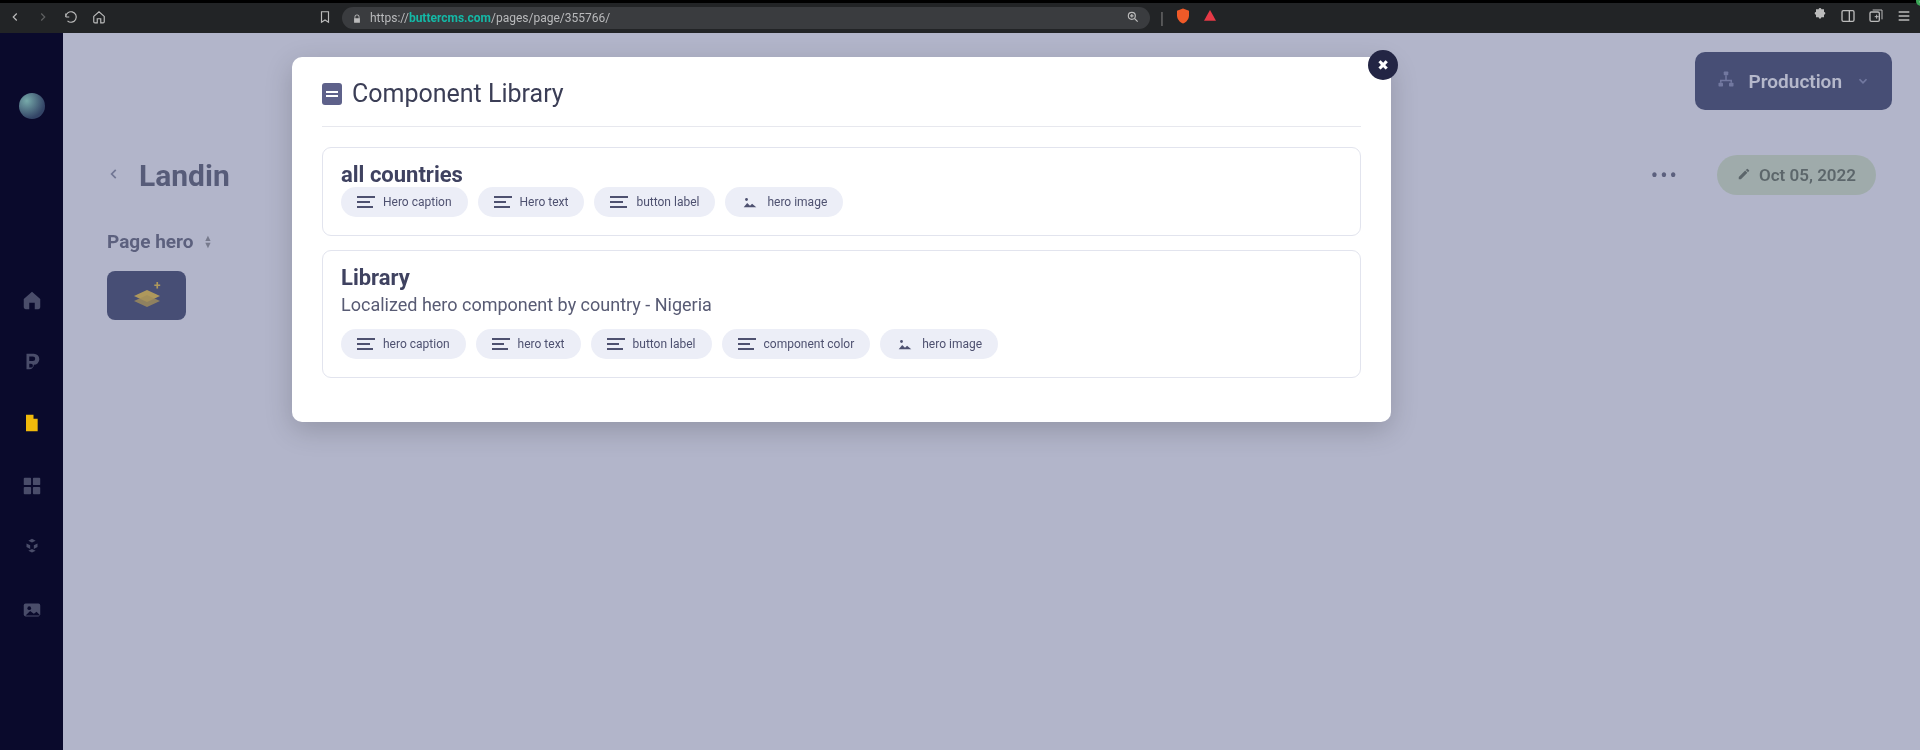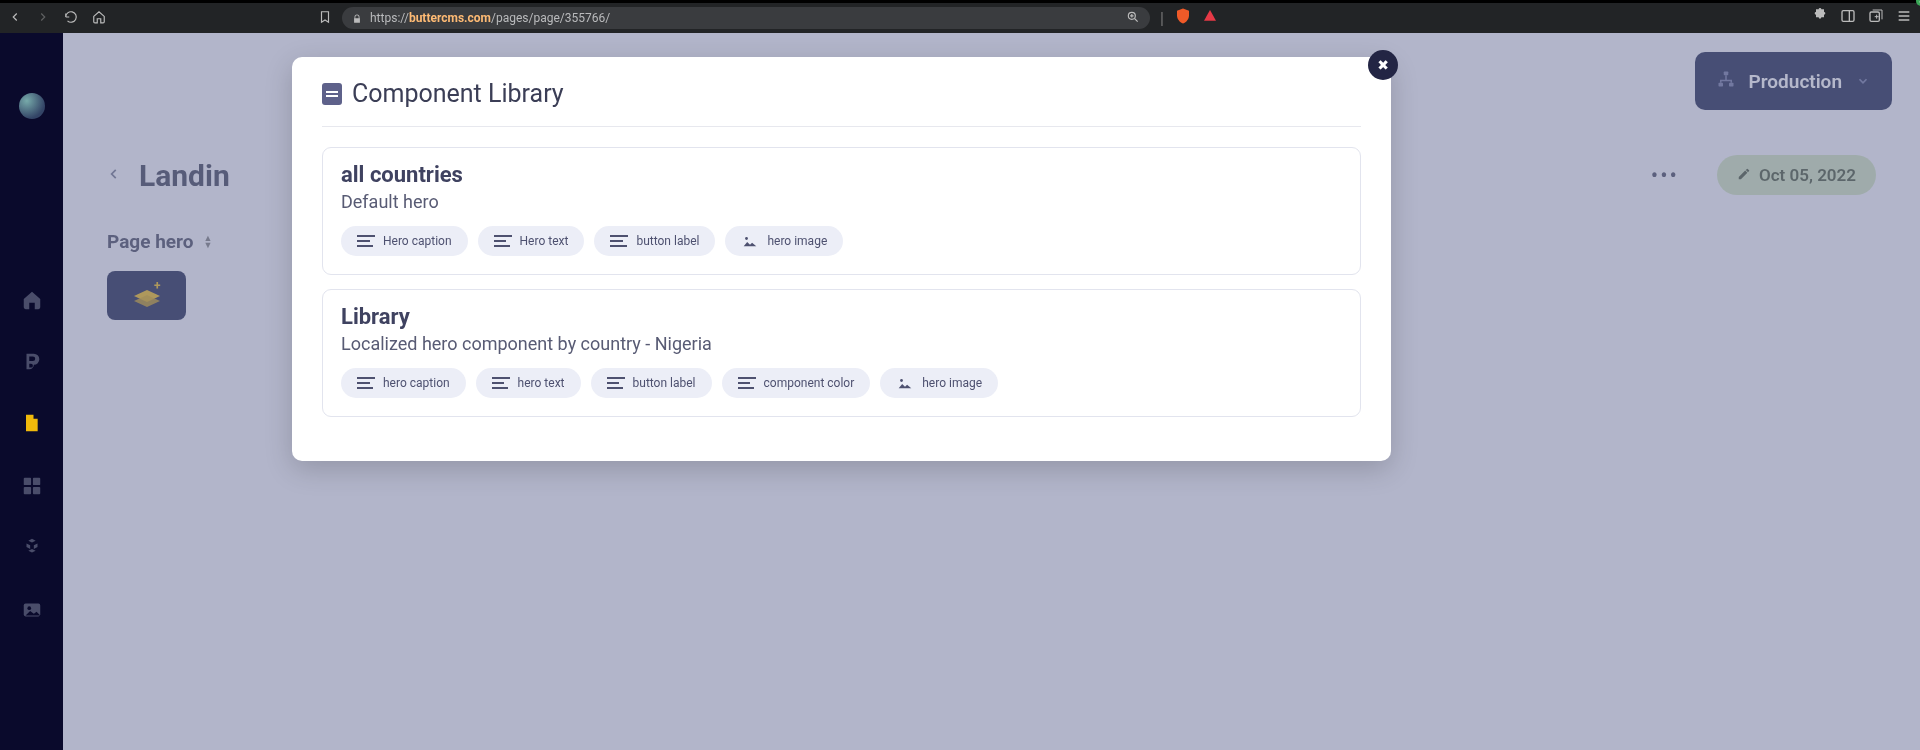--- a/index.html
+++ b/index.html
@@ -16,21 +16,21 @@
   .chrome-nav svg { width: 14px; height: 14px; }
   .chrome-nav .disabled { opacity: 0.4; }
   .url-group { display: flex; align-items: center; gap: 10px; flex: 1; max-width: 900px; margin-left: 200px; }
   .bookmark-ic { width: 14px; height: 14px; }
   .url-bar {
     flex: 1; height: 22px; background: #3a3c3f; border-radius: 11px;
     display: flex; align-items: center; padding: 0 10px; gap: 8px;
   }
   .lock { width: 10px; height: 10px; }
   .url-text { color: #b9babc; font-size: 12px; }
-  .url-text b { color: #fdba74; }
+  .url-text b { color: #14b8a6; }
   .chrome-right { margin-left: auto; display: flex; gap: 12px; align-items: center; }
   .shield .badge { position: absolute; top: -4px; right: -6px; background: #3aa757; color: #fff;
     font-size: 7px; width: 10px; height: 10px; border-radius: 50%; display: flex;
     align-items: center; justify-content: center; }
   .zoom-ic { width: 14px; height: 14px; }
 
   
   .app { display: flex; height: calc(100% - 33px); position: relative; }
   .sidebar {
     width: 63px; background: #0a0a2c; display: flex; flex-direction: column;
@@ -337,21 +337,20 @@
       </div>
       <div class="modal-title">
         <span class="book-ic"></span>
         <span>Component Library</span>
       </div>
       <hr>
 
       <div id="component-cards">
           <div class="comp-card">
             <div class="comp-name">all countries</div>
-            <div class="comp-desc">Default hero</div>
             <div class="field-chips">
               <div class="chip">
                 <span class="chip-ic text">
                   <span></span>
                   <span></span>
                   <span></span>
                 </span>
                 <span>Hero caption</span>
               </div>
               <div class="chip">

